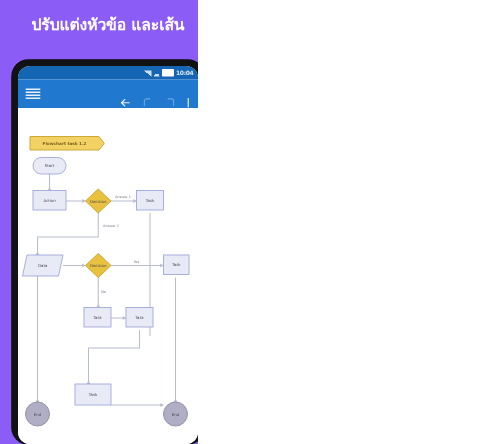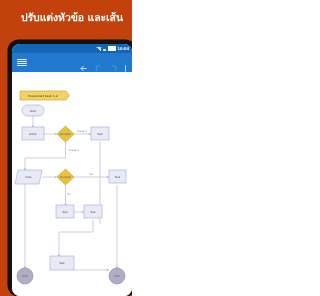--- a/index.html
+++ b/index.html
@@ -7,21 +7,21 @@
     padding: 0;
     width: 144px;
     height: 296px;
     overflow: hidden;
     font-family: "DejaVu Sans", "Liberation Sans", sans-serif;
   }
   #root {
     position: relative;
     width: 132px;
     height: 296px;
-    background: #c2410c;
+    background: #8b5cf6;
     overflow: hidden;
   }
   
   .headline {
     position: absolute;
     top: 10px;
     left: 0;
     width: 144px;
     text-align: center;
     color: #ffffff;

